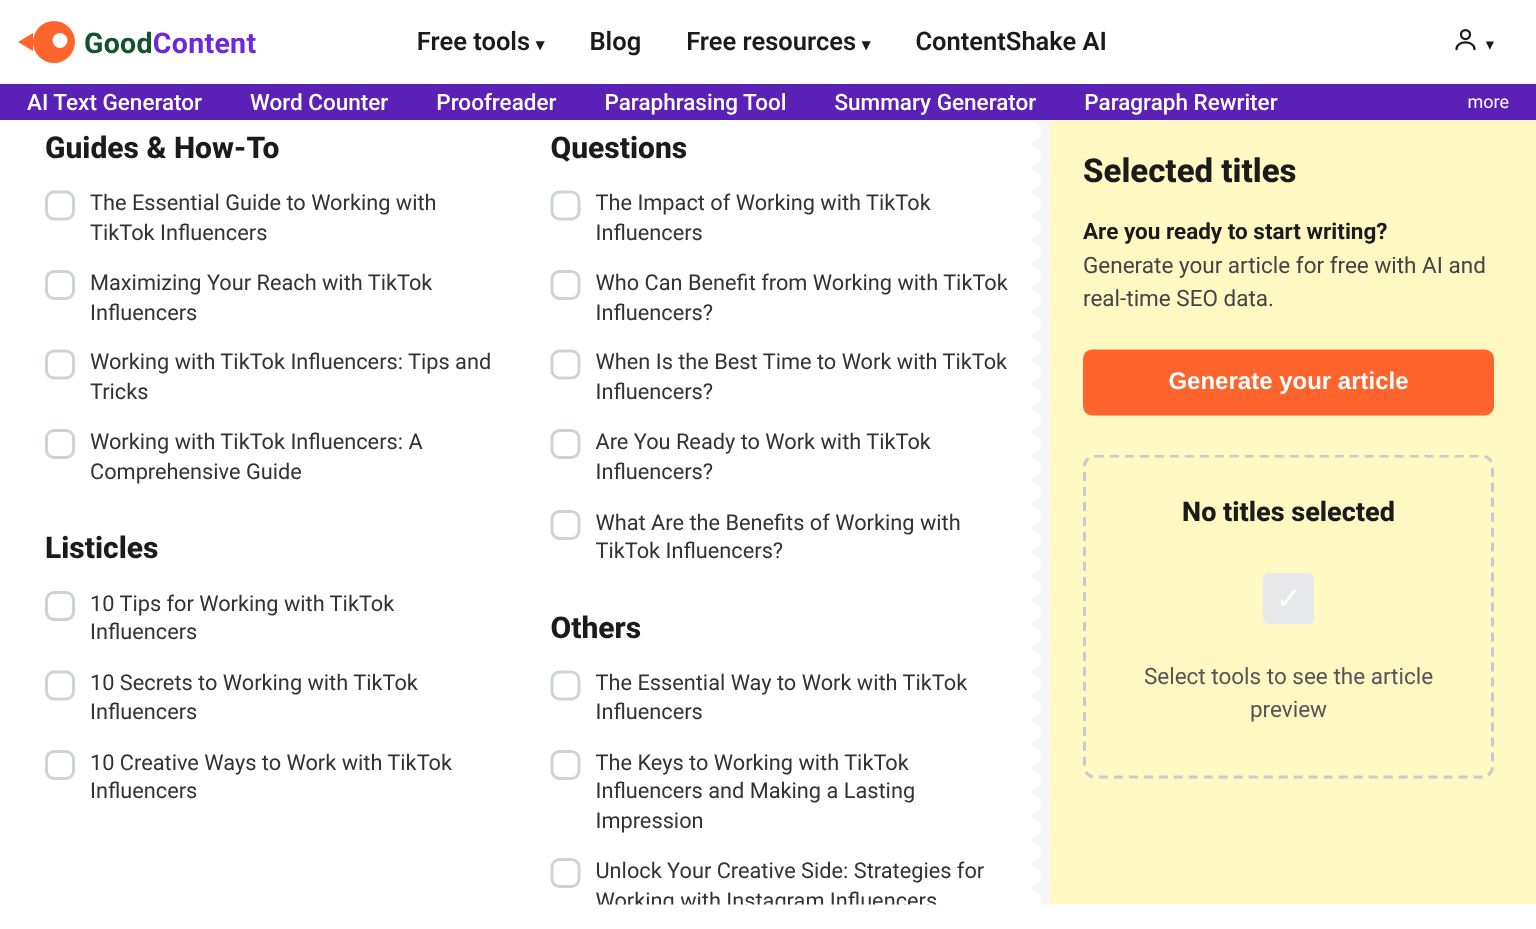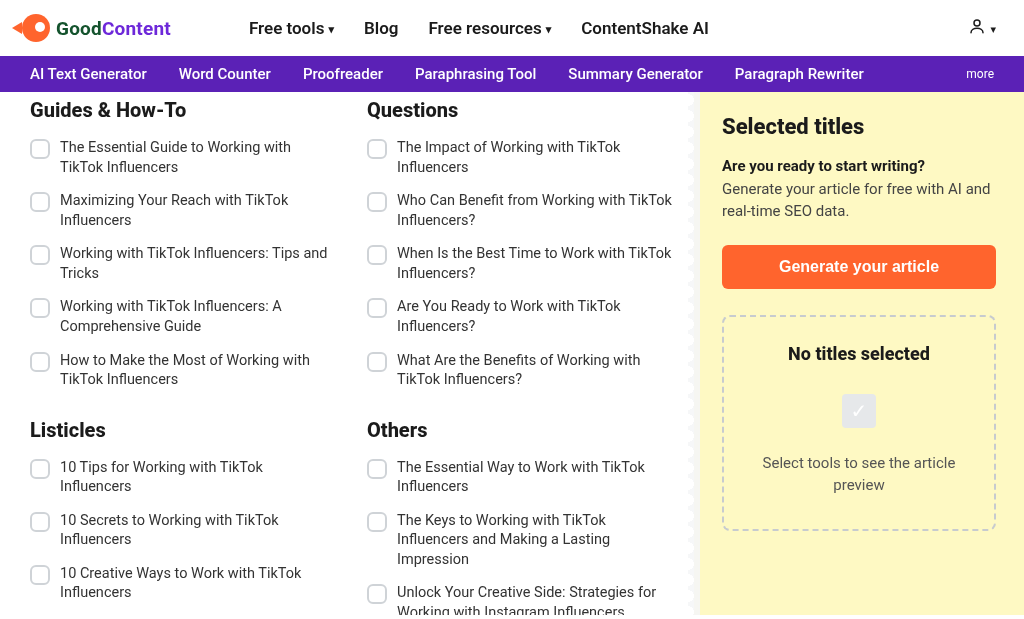--- a/index.html
+++ b/index.html
@@ -8,28 +8,28 @@
 
   
   .header { display:flex; align-items:center; height:56px; padding:0 28px 0 12px; }
   .brand { display:flex; align-items:center; gap:6px; }
   .brand-logo-circle { width:28px; height:28px; border-radius:50%; background:#ff642d; position:relative; }
   .brand-logo-circle::after { content:""; position:absolute; right:5px; top:8px; width:10px; height:10px; border-radius:50%; background:#fff; }
   .brand-tail { width:0; height:0; border-top:6px solid transparent; border-bottom:6px solid transparent; border-right:10px solid #ff642d; margin-right:-6px; }
   .brand-text { font-size:19px; font-weight:700; letter-spacing:0.2px; }
   .brand-text .good { color:#14532d; }
   .brand-text .content { color:#6d28d9; }
-  .main-nav { display:flex; gap:30px; margin-left:78px; }
+  .main-nav { display:flex; gap:30px; margin-left:107px; }
   .main-nav-item { font-size:17px; font-weight:600; cursor:pointer; display:flex; align-items:center; gap:4px; }
   .chev { font-size:11px; position:relative; top:1px; }
   .header-right { margin-left:auto; display:flex; align-items:center; gap:4px; cursor:pointer; }
   .user-ic { font-size:18px; }
 
   
-  .toolbar { background:#5b21b6;  height:36px; display:flex; align-items:center; padding:0 30px; color:#fff; }
+  .toolbar { background:#5b21b6;  height:24px; display:flex; align-items:center; padding:0 18px; color:#fff; }
   .toolbar-items { display:flex; gap:32px; }
   .toolbar-item { font-size:15px; font-weight:500; cursor:pointer; white-space:nowrap; }
   .toolbar .more { margin-left:auto; font-size:12px; cursor:pointer; }
 
   
   .main { display:flex; height:calc(619px - 56px - 40px); }
   .left { flex:1; padding:6px 20px 0 30px; overflow:hidden; }
   .right { width:330px; min-width:330px; background:#fef9c3; padding:22px 28px 0 28px; position:relative; }
   .right::before {
     content:""; position:absolute; left:-6px; top:0; bottom:0; width:12px;
@@ -124,24 +124,20 @@
             <div class="opt-label">Maximizing Your Reach with TikTok Influencers</div>
           </div>
         <div class="opt">
             <div class="cb"></div>
             <div class="opt-label">Working with TikTok Influencers: Tips and Tricks</div>
           </div>
         <div class="opt">
             <div class="cb"></div>
             <div class="opt-label">Working with TikTok Influencers: A Comprehensive Guide</div>
           </div>
-        <div class="opt">
-            <div class="cb"></div>
-            <div class="opt-label">How to Make the Most of Working with TikTok Influencers</div>
-          </div>
 
         <div class="section-h second">Listicles</div>
         <div class="opt">
             <div class="cb"></div>
             <div class="opt-label">10 Tips for Working with TikTok Influencers</div>
           </div>
         <div class="opt">
             <div class="cb"></div>
             <div class="opt-label">10 Secrets to Working with TikTok Influencers</div>
           </div>

